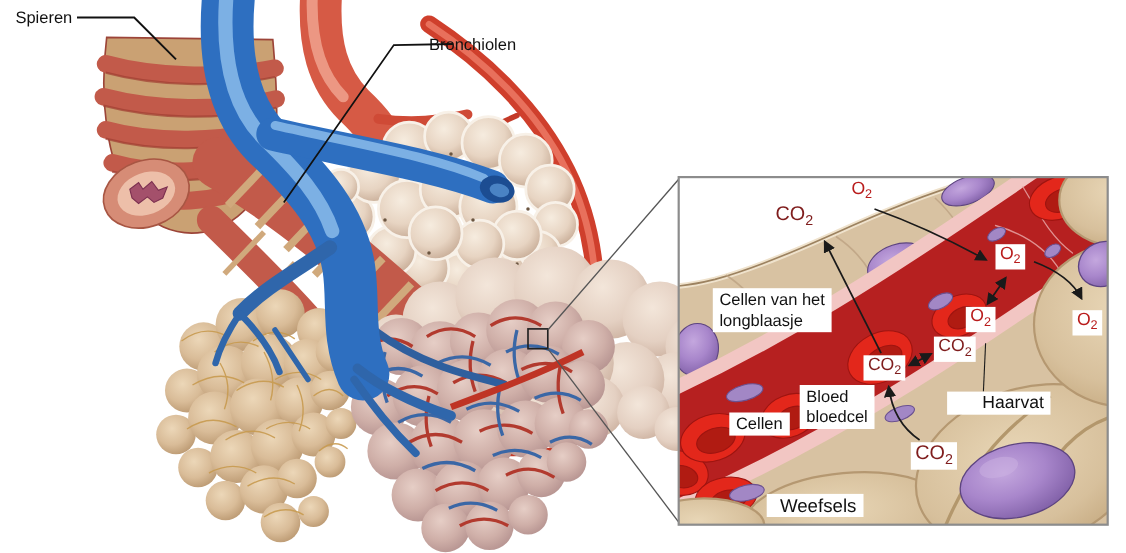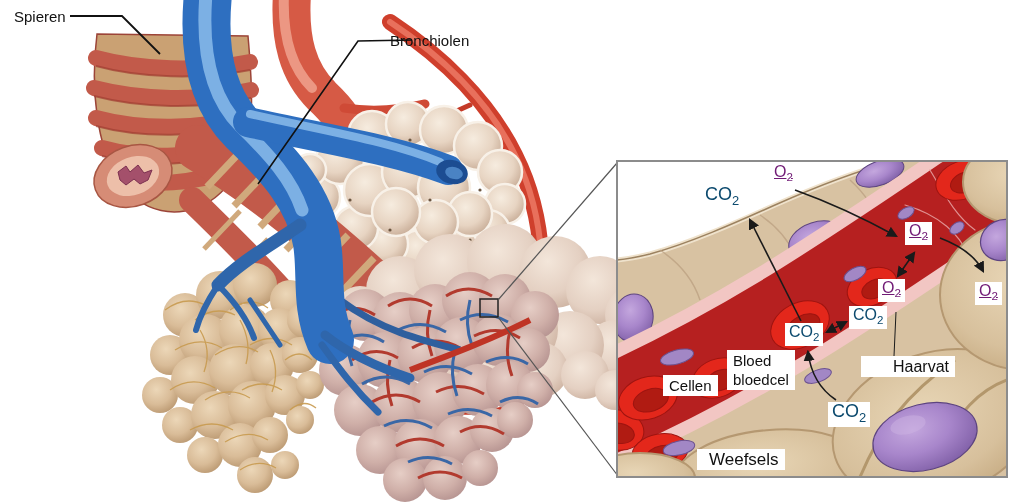--- a/index.html
+++ b/index.html
@@ -5,22 +5,22 @@
   html,body{margin:0;padding:0;background:#fff;}
   #stage{position:relative;width:1024px;height:503px;overflow:hidden;background:#fff;
          font-family:"Liberation Sans",sans-serif;}
   #art{position:absolute;left:0;top:0;}
   .lbl{position:absolute;font-size:15px;color:#111;white-space:nowrap;line-height:19px;}
   .box{background:#fff;padding:1px 6px;}
   .big{font-size:17px;padding-left:12px;}
   .mid{font-size:16px;padding-left:32px;}
   .gas{position:absolute;font-size:16px;white-space:nowrap;line-height:1.1;}
   .gas sub{font-size:72%;}
-  .gas.blue{color:#0c4a6e;text-align:center;}
-  .gas.red{color:#701a75;text-decoration:underline;}
+  .gas.blue{color:#7f1d1d;text-align:center;}
+  .gas.red{color:#b91c1c;}
   .gas.boxed{background:#fff;padding:0 4px 2px 4px;}
   .gas.lg{font-size:18px;}
 </style>
 </head>
 <body>
 
 <div id="stage">
 
 <svg id="art" width="1024" height="503" viewBox="0 0 1024 503">
   <defs>
@@ -406,20 +406,24 @@
       <path d="M836 400 Q812 384 808 352" marker-end="url(#ah)"></path>
       <path d="M894 356 L896 312" stroke-width="1"></path>
     </g>
   </g>
   <rect x="617" y="161" width="390" height="316" fill="none" stroke="#8c8c8c" stroke-width="2"></rect>
 </svg>
 
 <div class="lbl" style="left:14px;top:7px">Spieren</div>
 <div class="lbl" style="left:390px;top:31px">Bronchiolen</div>
 
+<div class="lbl box" style="left:648px;top:262px">
+  <div>Cellen van het</div>
+  <div>longblaasje</div>
+</div>
 
 <div class="lbl box" style="left:727px;top:350px">
   <div>Bloed</div>
   <div>bloedcel</div>
 </div>
 
 <div class="lbl box" style="left:663px;top:375px">Cellen</div>
 <div class="lbl box mid" style="left:861px;top:356px">Haarvat</div>
 <div class="lbl box big" style="left:697px;top:449px">Weefsels</div>
 

